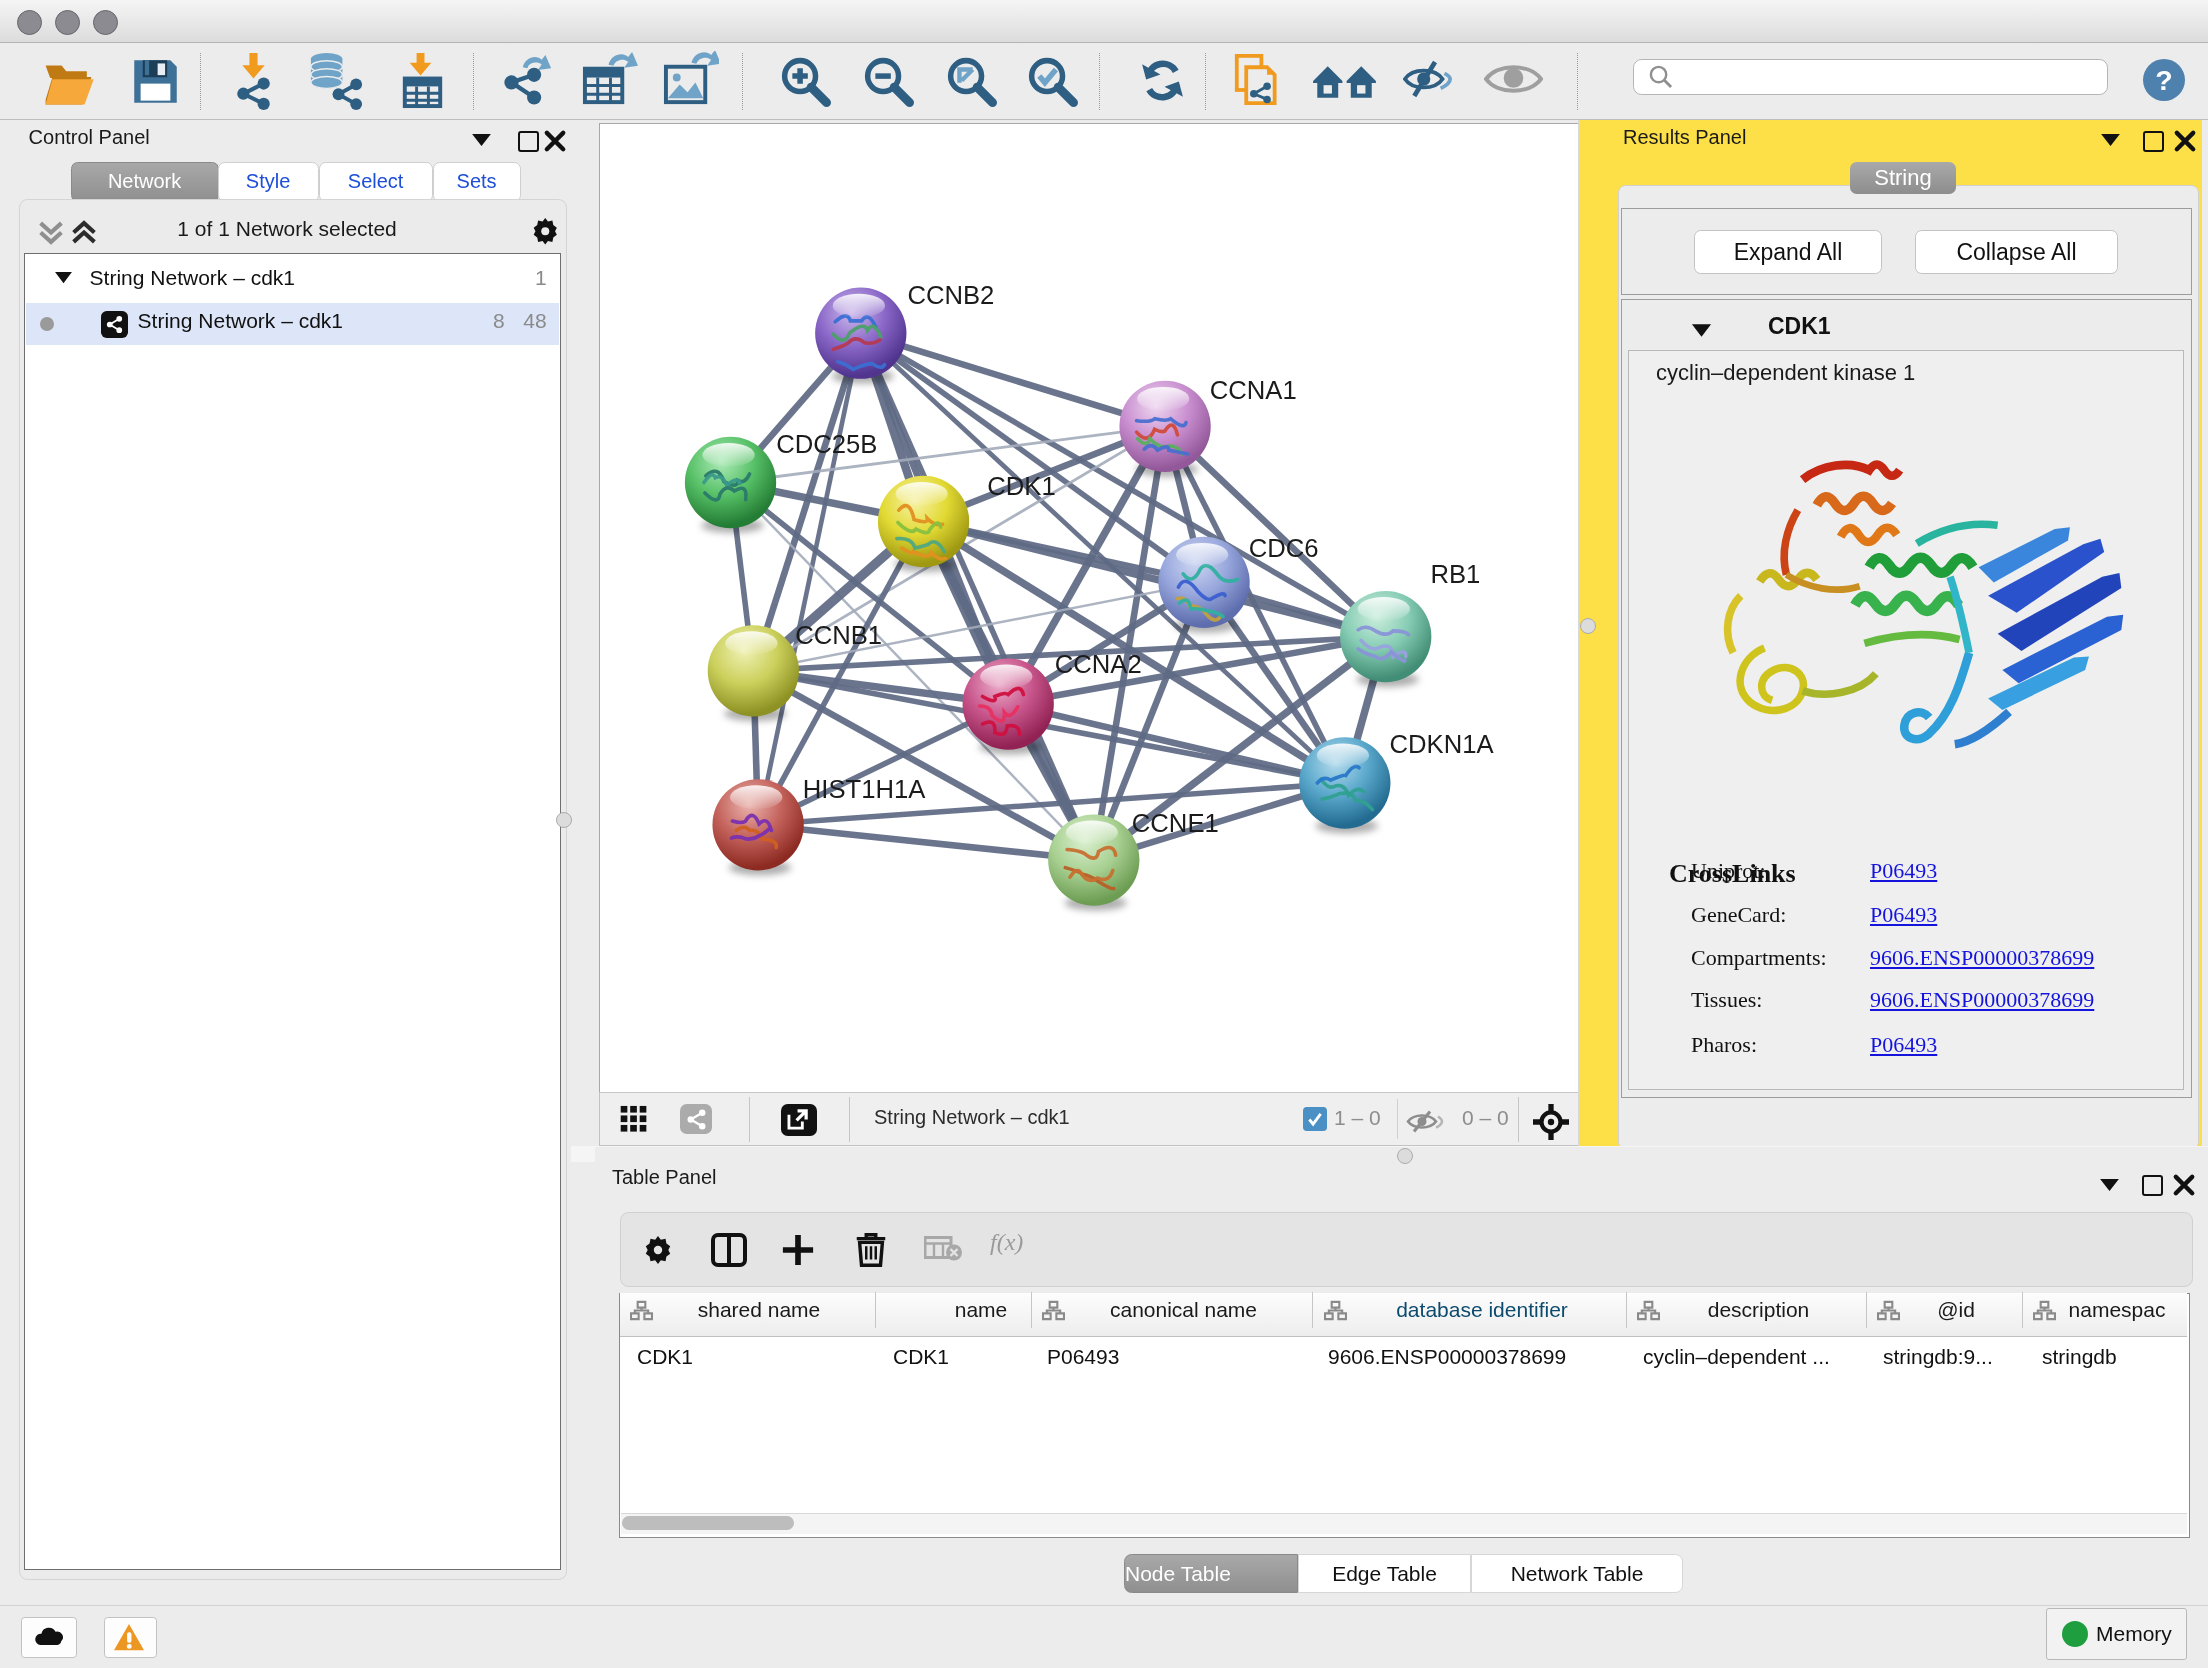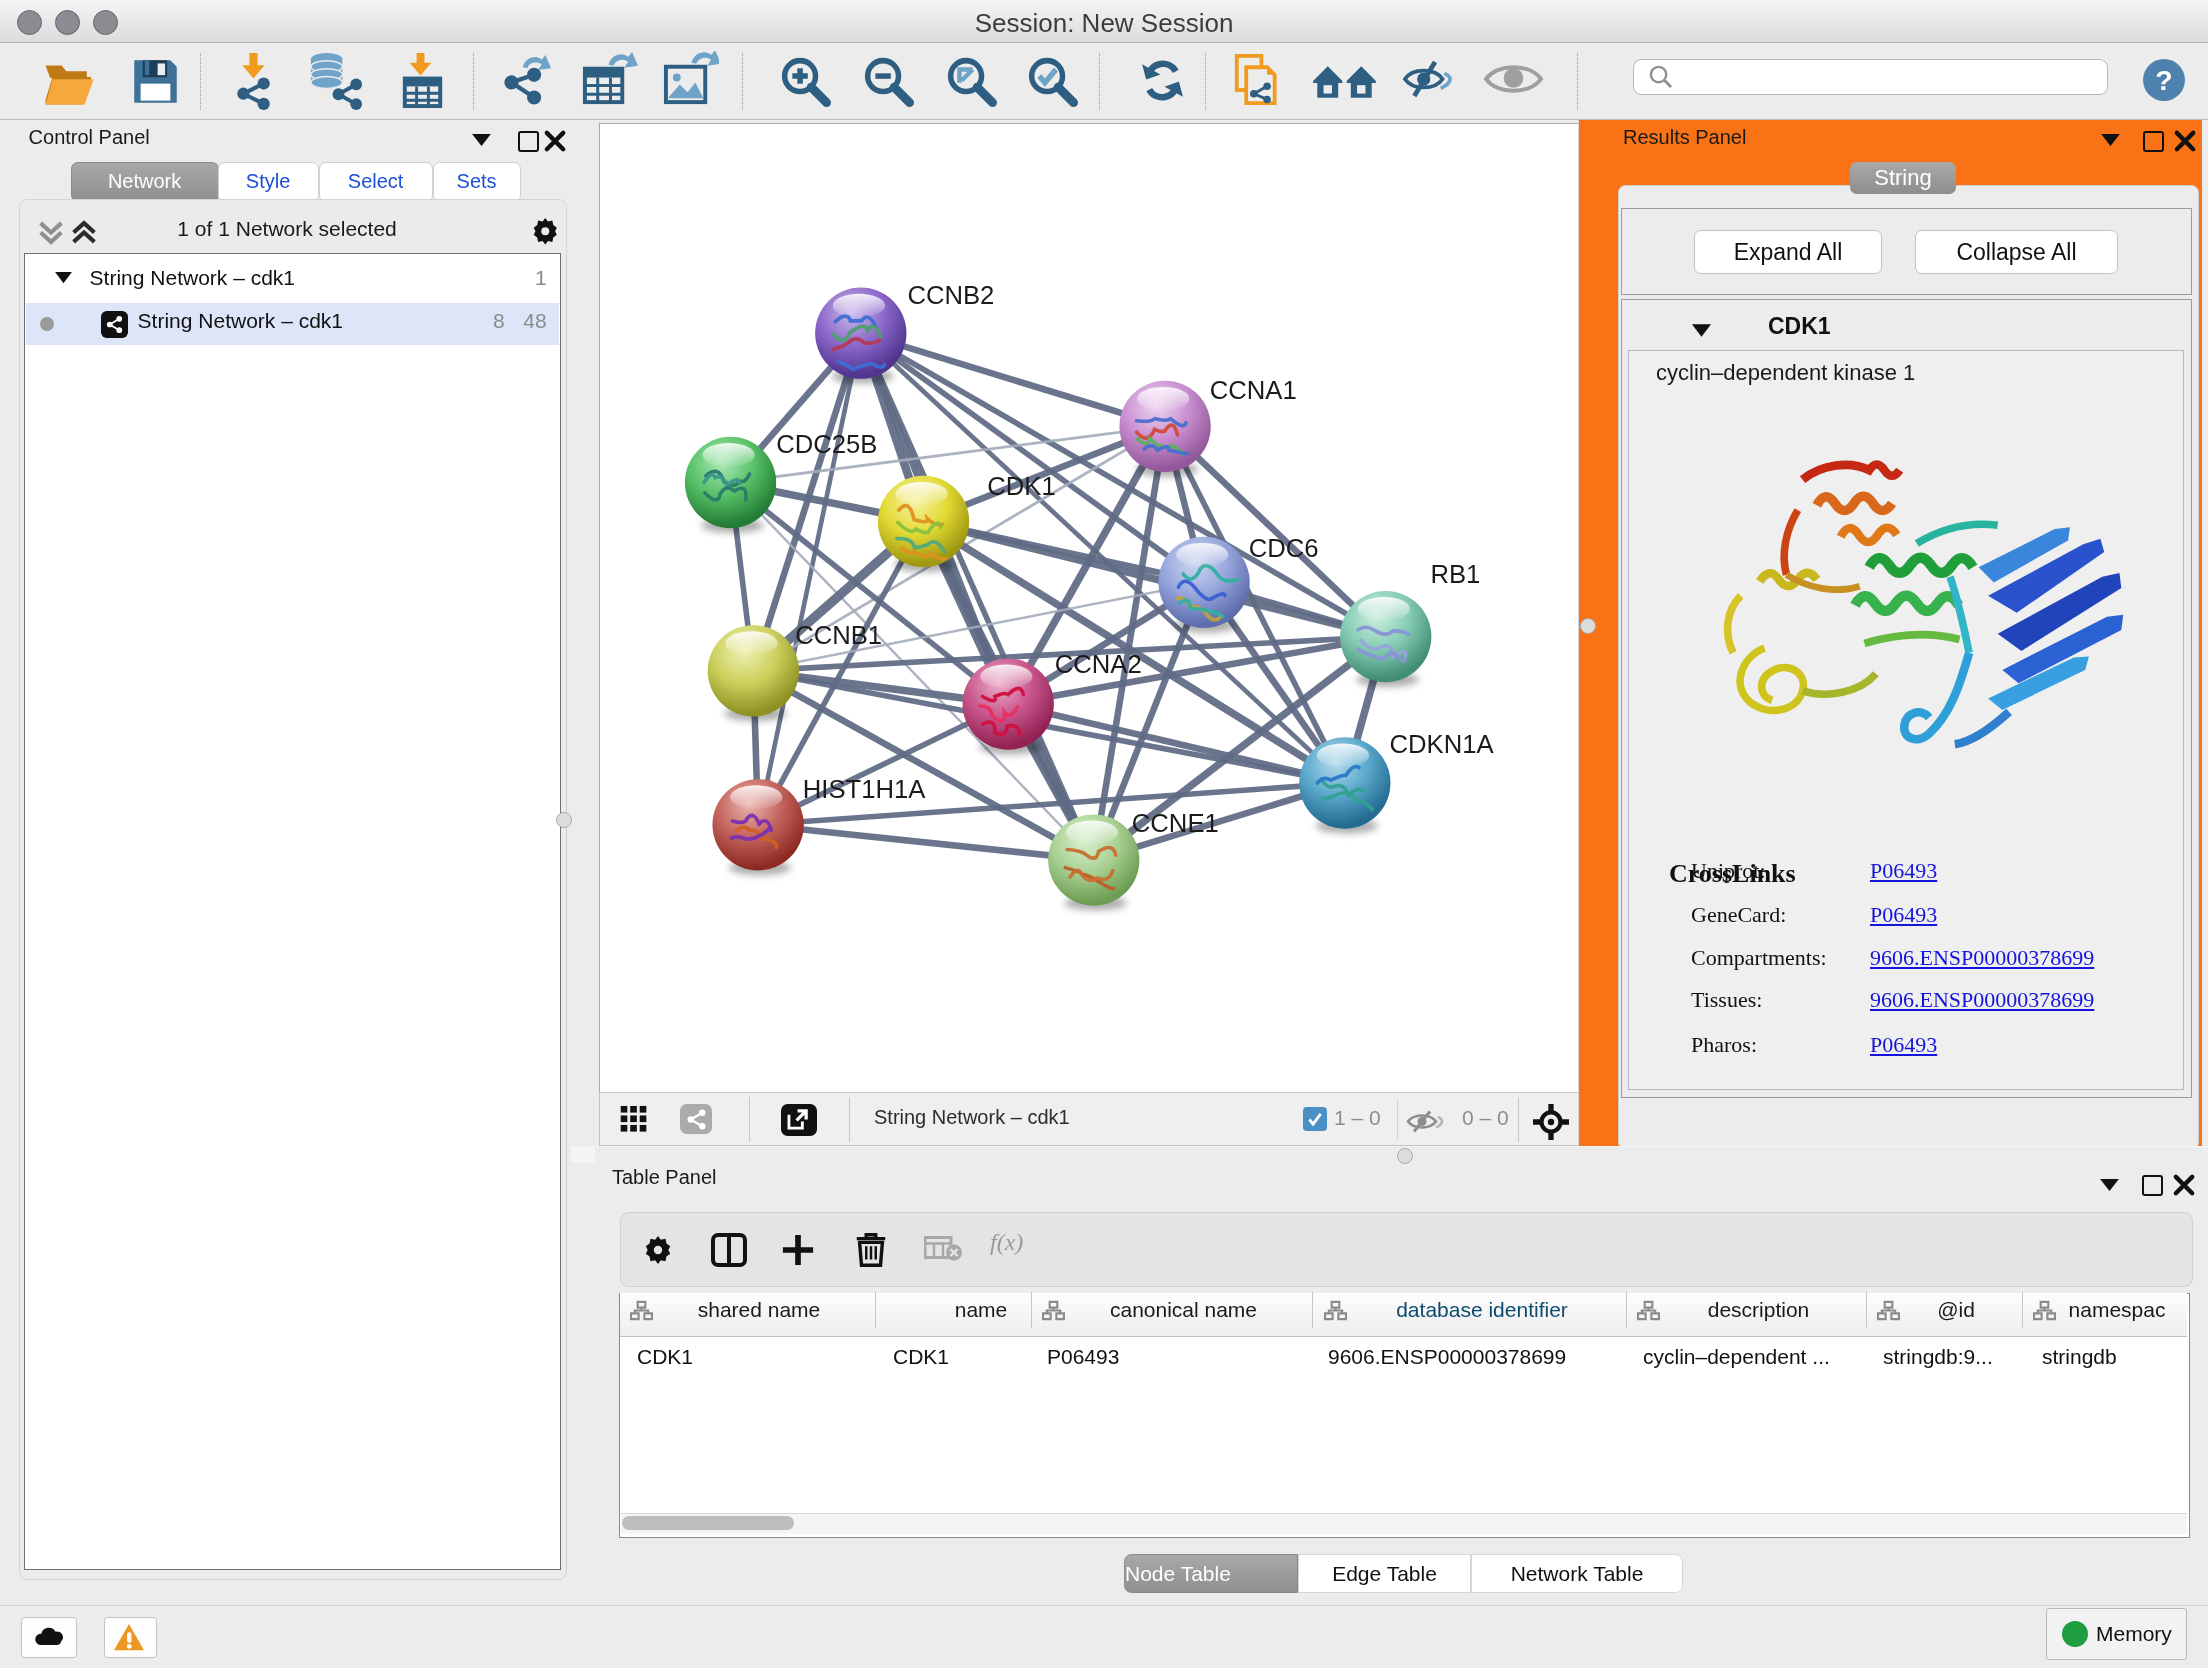--- a/index.html
+++ b/index.html
@@ -10,32 +10,31 @@
 #toolbar{left:0;top:43px;width:2208px;height:76px;background:#ececec;border-bottom:1px solid #bdbdbd;}
 .vsep{top:9.5px;height:57px;width:0;border-left:1.9px dotted #9a9a9a;}
 #searchbox{left:1633px;top:16px;width:473px;height:34px;background:#fff;border:1.4px solid #b5b5b5;border-radius:8.6px;}
 #cpanel{left:7.6px;top:120px;width:559px;height:1459px;background:#ececec;}
 .ptitle{font-size:20px;color:#1a1a1a;}
 .tab{position:absolute;height:38px;border:1px solid #cfcfcf;background:#fff;border-radius:6.7px;text-align:center;font-size:20px;color:#1d4ed8;line-height:36px;}
 .tabsel{background:linear-gradient(#a8a8a8,#8f8f8f);color:#fff;border-color:#8a8a8a;}
 .gbtn{position:absolute;background:#fff;border:1px solid #c3c3c3;border-radius:6.7px;text-align:center;font-size:21px;color:#111;}
 #netcanvas{left:599px;top:123px;width:979px;height:969px;background:#fff;border:1px solid #a8a8a8;border-right:1px solid #a8a8a8;}
 #netbar{left:599px;top:1092px;width:979px;height:52px;background:#efefef;border:1px solid #c2c2c2;border-top:1px solid #c6c6c6;}
-#results{left:1578px;top:120px;width:623px;height:1027px;background:#f97316;border-left:1px solid #d8d8d8;}
+#results{left:1578px;top:120px;width:623px;height:1027px;background:#fde047;border-left:1px solid #d8d8d8;}
 #tpanel{left:595px;top:1147px;width:1613px;height:457px;background:#ececec;}
 #statusbar{left:0;top:1605px;width:2208px;height:64px;background:#ececec;border-top:1px solid #d2d2d2;}
 .serif{font-family:"Liberation Serif",serif;}
 a.lnk{color:#1414dd;text-decoration:underline;}
 </style></head><body>
 
 <div id="titlebar" class="abs">
 <div class="tl abs" style="left:17px"></div>
 <div class="tl abs" style="left:55px"></div>
 <div class="tl abs" style="left:93px"></div>
-<div id="title" class="abs">Session: New Session</div>
   </div>
 <div id="toolbar" class="abs">
 <svg class="abs" style="left:41px;top:10.5px" width="55" height="55" viewBox="0 0 48 48">
       <path d="M4 10 h14 l4 5 h18 v6 H8 z" fill="#c07a14"></path>
       <path d="M4 10 v30 l6-20 h34 l-8 24 H4 z" fill="#c07a14"></path>
       <path d="M10 22 h36 l-8 22 H4 z" fill="#f6a83a"></path>
     </svg>
     <svg class="abs" style="left:130px;top:10.5px" width="51" height="55" viewBox="0 0 48 48">
       <path d="M4 4 h34 l6 6 v34 H4 z" fill="#3e7197"></path>
       <rect x="12" y="4" width="23" height="16" fill="#1c3e57"></rect>

